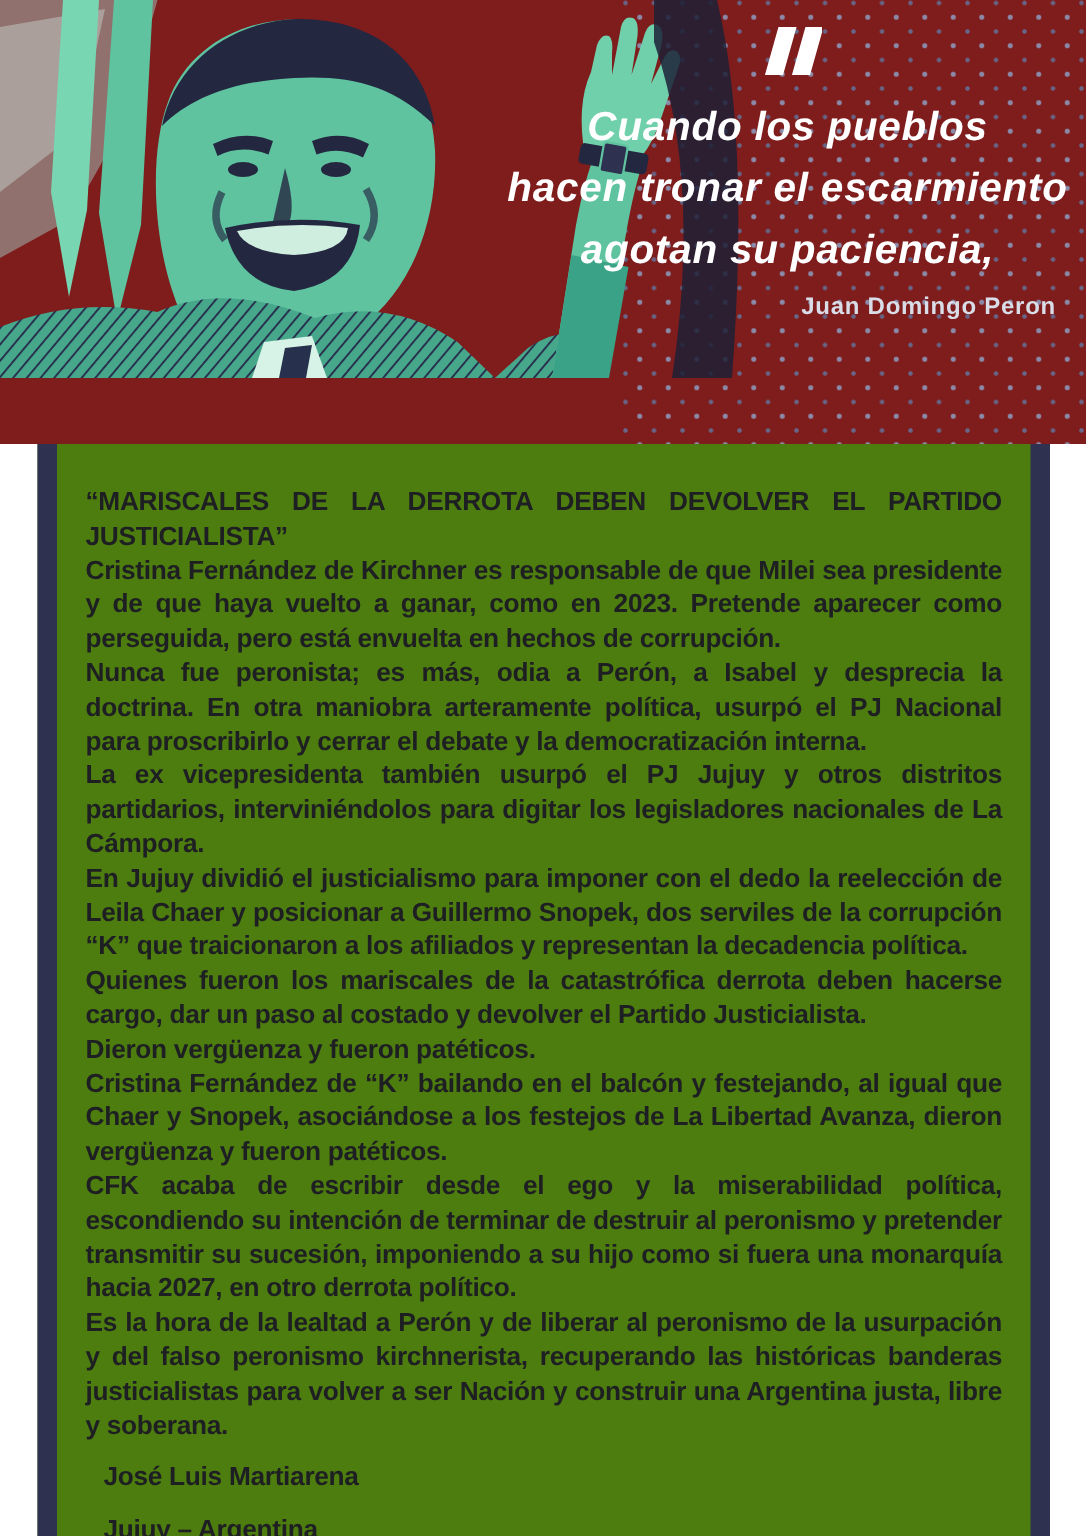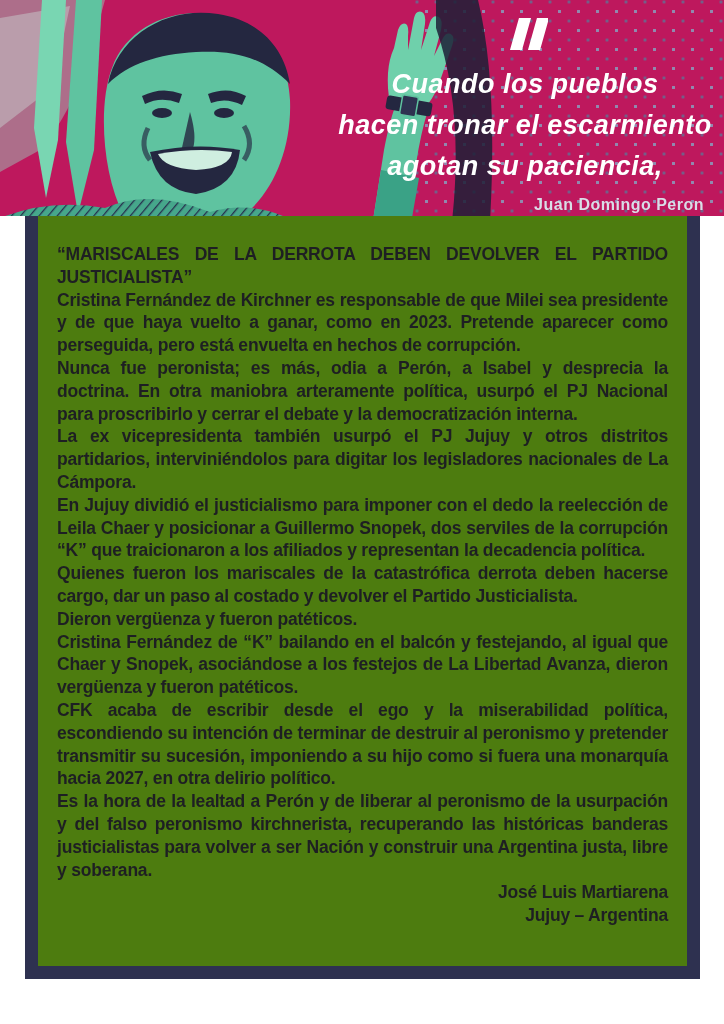--- a/index.html
+++ b/index.html
@@ -9,22 +9,22 @@
     height: 1024px;
     background: #ffffff;
     overflow: hidden;
     font-family: "Liberation Sans", sans-serif;
   }
 
   
   .hero {
     position: relative;
     width: 724px;
-    height: 216px;
-    background: #be185d;
+    height: 296px;
+    background: #7f1d1d;
     overflow: hidden;
   }
   .dots {
     position: absolute;
     top: 0; right: 0; bottom: 0;
     width: 310px;
     background-image:
       radial-gradient(circle, #8d96b8 1.4px, transparent 2px),
       radial-gradient(circle, #656e92 1.2px, transparent 1.8px);
     background-size: 19px 19px, 19px 19px;
@@ -76,22 +76,22 @@
     line-height: 22.8px;
     font-weight: bold;
     letter-spacing: -0.2px;
   }
   .para {
     margin: 0;
     text-align: justify;
     text-justify: inter-word;
   }
   .sig {
-    margin: 0;
-    text-align: right;
+    margin: 12px;
+    text-align: left;
   }
 </style>
 </head>
 <body>
 
 <div class="page">
 
   <header class="hero">
     <div class="dots"></div>
 
@@ -162,20 +162,20 @@
   <section class="frame">
     <article class="doc">
       <p class="para">“MARISCALES DE LA DERROTA DEBEN DEVOLVER EL PARTIDO JUSTICIALISTA”</p>
       <p class="para">Cristina Fernández de Kirchner es responsable de que Milei sea presidente y de que haya vuelto a ganar, como en 2023. Pretende aparecer como perseguida, pero está envuelta en hechos de corrupción.</p>
       <p class="para">Nunca fue peronista; es más, odia a Perón, a Isabel y desprecia la doctrina. En otra maniobra arteramente política, usurpó el PJ Nacional para proscribirlo y cerrar el debate y la democratización interna.</p>
       <p class="para">La ex vicepresidenta también usurpó el PJ Jujuy y otros distritos partidarios, interviniéndolos para digitar los legisladores nacionales de La Cámpora.</p>
       <p class="para">En Jujuy dividió el justicialismo para imponer con el dedo la reelección de Leila Chaer y posicionar a Guillermo Snopek, dos serviles de la corrupción “K” que traicionaron a los afiliados y representan la decadencia política.</p>
       <p class="para">Quienes fueron los mariscales de la catastrófica derrota deben hacerse cargo, dar un paso al costado y devolver el Partido Justicialista.</p>
       <p class="para">Dieron vergüenza y fueron patéticos.</p>
       <p class="para">Cristina Fernández de “K” bailando en el balcón y festejando, al igual que Chaer y Snopek, asociándose a los festejos de La Libertad Avanza, dieron vergüenza y fueron patéticos.</p>
-      <p class="para">CFK acaba de escribir desde el ego y la miserabilidad política, escondiendo su intención de terminar de destruir al peronismo y pretender transmitir su sucesión, imponiendo a su hijo como si fuera una monarquía hacia 2027, en otra delirio político.</p>
+      <p class="para">CFK acaba de escribir desde el ego y la miserabilidad política, escondiendo su intención de terminar de destruir al peronismo y pretender transmitir su sucesión, imponiendo a su hijo como si fuera una monarquía hacia 2027, en otro derrota político.</p>
       <p class="para">Es la hora de la lealtad a Perón y de liberar al peronismo de la usurpación y del falso peronismo kirchnerista, recuperando las históricas banderas justicialistas para volver a ser Nación y construir una Argentina justa, libre y soberana.</p>
       <p class="sig">José Luis Martiarena</p>
       <p class="sig">Jujuy – Argentina</p>
     </article>
   </section>
 
 </div>
 
 </body></html>

